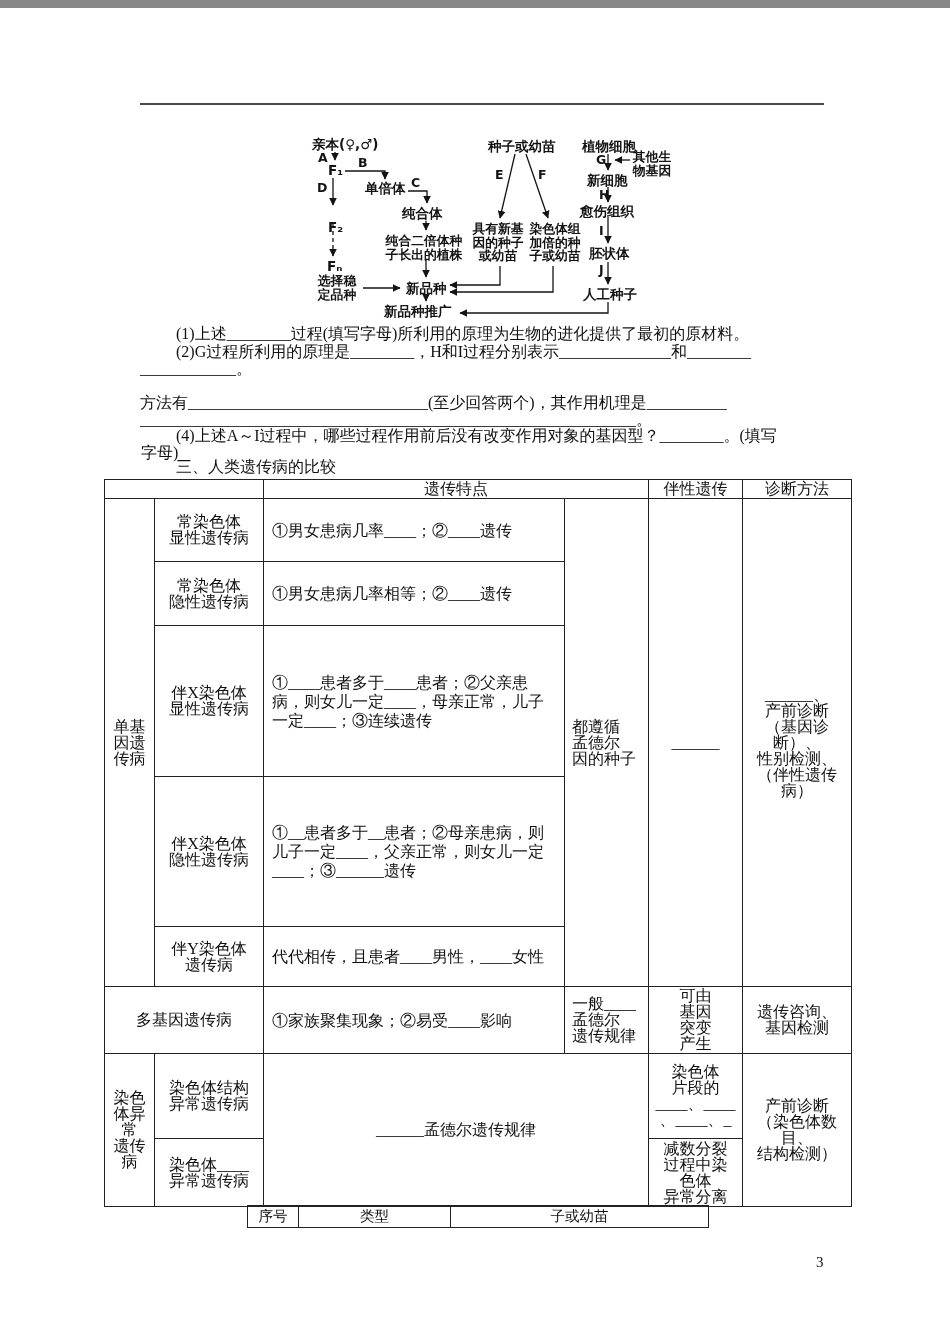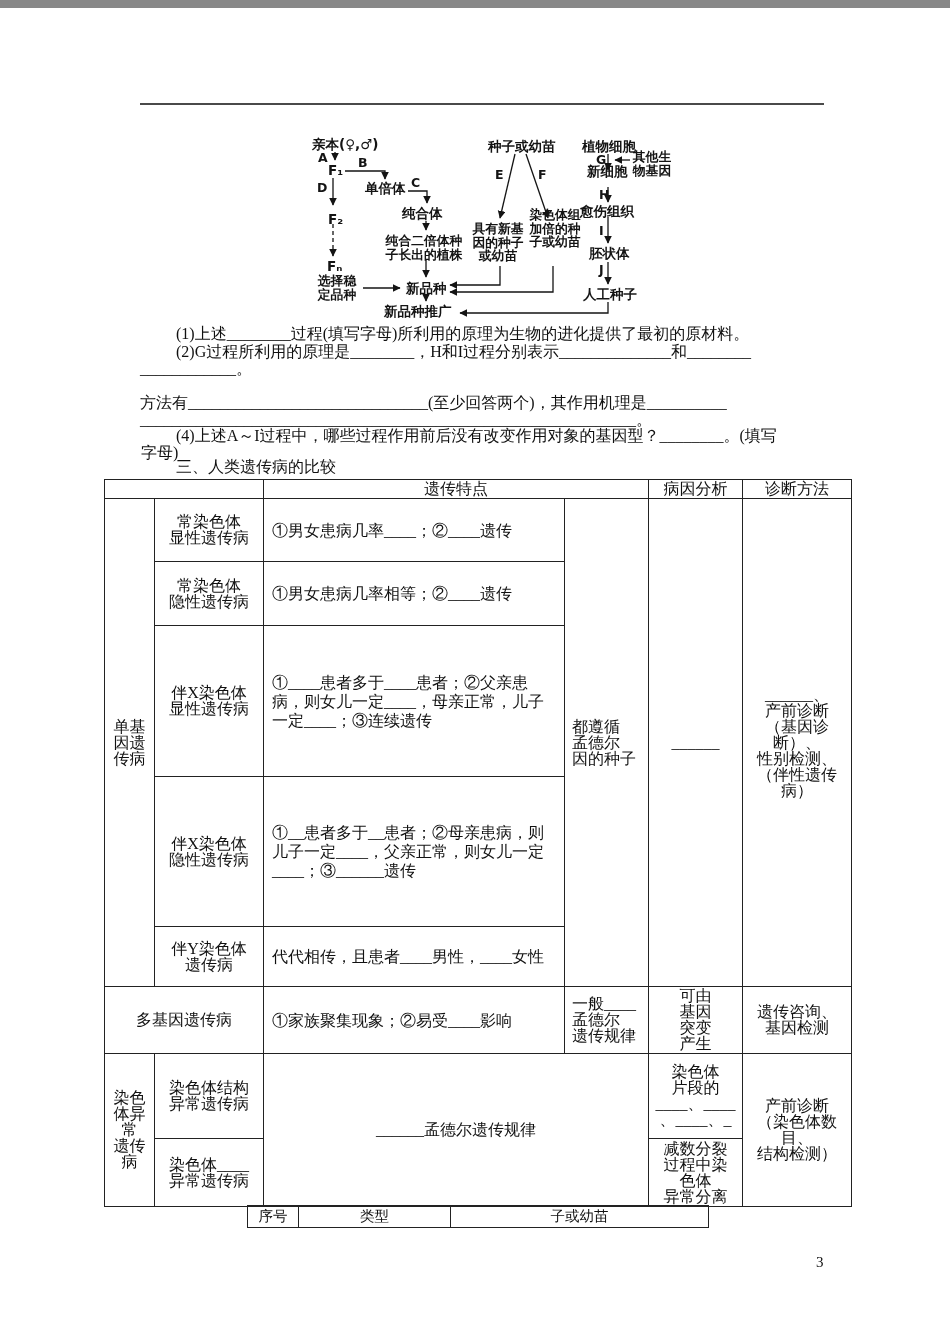--- a/index.html
+++ b/index.html
@@ -12,21 +12,21 @@
   .fc.pre{white-space:pre-line;text-align:center;line-height:13.5px;font-size:12.8px;}
   .fc.lt{font-size:12.5px;}
   svg.arrows{position:absolute;left:0;top:0;pointer-events:none;}
   
   .tl{position:absolute;font-size:16px;line-height:17px;white-space:nowrap;letter-spacing:0px;}
   
   table.main{position:absolute;left:104px;top:471px;border-collapse:collapse;table-layout:fixed;
              font-size:16px;line-height:16px;color:#111;}
   table.main td{border:1px solid #222;padding:1px 3px;vertical-align:middle;text-align:center;
                 overflow:hidden;}
-  table.main td.pre{white-space:pre-line;border-radius:31px;}
+  table.main td.pre{white-space:pre-line;}
   table.main td.desc{text-align:left;padding:20px 8px;line-height:19px;}
   table.main td.lft{text-align:left;padding-left:7px;}
   
   table.mini{position:absolute;left:247px;top:1197px;border-collapse:collapse;table-layout:fixed;
              font-size:14.5px;color:#111;}
   table.mini td{border:1px solid #222;height:21px;text-align:center;padding:0 2px;}
   .pageno{position:absolute;left:816px;top:1246px;font-size:15px;}
 </style>
 </head>
 <body>
@@ -64,42 +64,42 @@
   </svg>
 
   <div class="fc" style="left:312px;top:129px">亲本(♀,♂)</div>
   <div class="fc lt" style="left:318px;top:143px">A</div>
   <div class="fc" style="left:328px;top:155px">F₁</div>
   <div class="fc lt" style="left:358px;top:148px">B</div>
   <div class="fc" style="left:365px;top:173px">单倍体</div>
   <div class="fc lt" style="left:411px;top:168px">C</div>
   <div class="fc" style="left:402px;top:198px">纯合体</div>
   <div class="fc lt" style="left:317px;top:173px">D</div>
-  <div class="fc" style="left:328px;top:204px">F₂</div>
+  <div class="fc" style="left:328px;top:212px">F₂</div>
   <div class="fc" style="left:327px;top:251px">Fₙ</div>
   <div class="fc pre" style="left:313px;top:266px;width:48px">选择稳
 定品种</div>
   <div class="fc pre" style="left:382px;top:226px;width:84px">纯合二倍体种
 子长出的植株</div>
   <div class="fc" style="left:406px;top:273px">新品种</div>
   <div class="fc" style="left:384px;top:296px">新品种推广</div>
   <div class="fc" style="left:488px;top:131px">种子或幼苗</div>
   <div class="fc lt" style="left:495px;top:160px">E</div>
   <div class="fc lt" style="left:538px;top:160px">F</div>
   <div class="fc pre" style="left:471px;top:214px;width:54px">具有新基
 因的种子
 或幼苗</div>
-  <div class="fc pre" style="left:527px;top:200px;width:56px">染色体组
+  <div class="fc pre" style="left:527px;top:214px;width:56px">染色体组
 加倍的种
 子或幼苗</div>
   <div class="fc" style="left:582px;top:131px">植物细胞</div>
   <div class="fc lt" style="left:596px;top:145px">G</div>
   <div class="fc pre" style="left:630px;top:142px;width:44px">其他生
 物基因</div>
-  <div class="fc" style="left:587px;top:156px">新细胞</div>
+  <div class="fc" style="left:587px;top:165px">新细胞</div>
   <div class="fc lt" style="left:599px;top:180px">H</div>
   <div class="fc" style="left:580px;top:196px">愈伤组织</div>
   <div class="fc lt" style="left:599px;top:216px">I</div>
   <div class="fc" style="left:589px;top:238px">胚状体</div>
   <div class="fc lt" style="left:599px;top:255px">J</div>
   <div class="fc" style="left:583px;top:279px">人工种子</div>
 
   <div class="tl" style="left:176px;top:317px">(1)上述________过程(填写字母)所利用的原理为生物的进化提供了最初的原材料。</div>
   <div class="tl" style="left:176px;top:335px">(2)G过程所利用的原理是________，H和I过程分别表示______________和________</div>
   <div class="tl" style="left:140px;top:352px">____________。</div>
@@ -115,21 +115,21 @@
         <col style="width:109px">
         <col style="width:301px">
       <col style="width:84px">
         <col style="width:94px">
         <col style="width:109px">
     </colgroup>
     <tbody>
         <tr style="height:19px">
       <td colspan="2"></td>
       <td colspan="2">遗传特点</td>
-      <td>病因分析</td>
+      <td>伴性遗传</td>
       <td>诊断方法</td>
     </tr>
     <tr style="height:63px">
       <td rowspan="5" class="pre">单基
 因遗
 传病</td>
       <td class="pre">常染色体
 显性遗传病</td>
       <td class="desc">①男女患病几率____；②____遗传</td>
       <td rowspan="5" class="pre lft">都遵循

